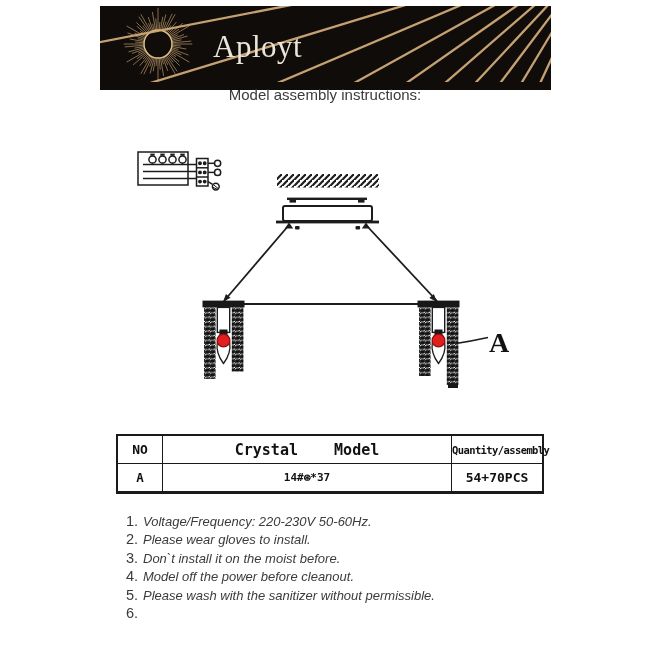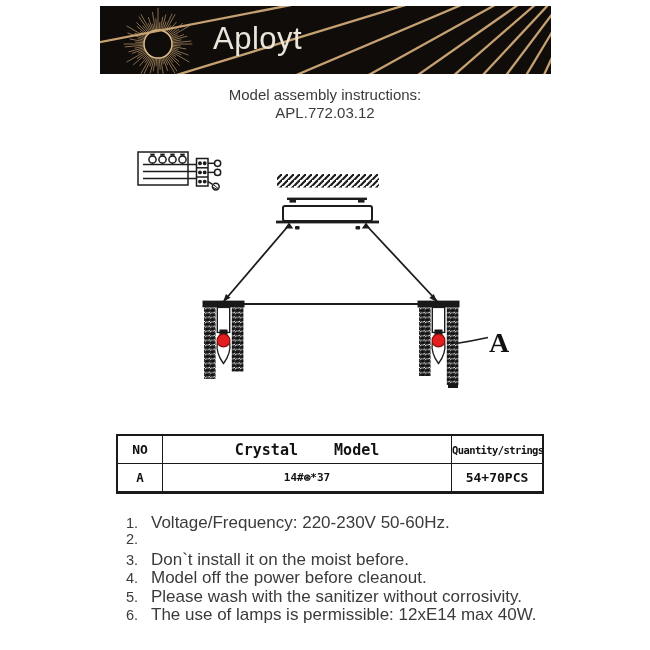--- a/index.html
+++ b/index.html
@@ -1,21 +1,21 @@
 <!DOCTYPE html>
 <html><head>
 <meta charset="utf-8">
 <style>
   html,body{margin:0;padding:0;background:#ffffff;}
   #page{position:relative;width:650px;height:650px;background:#ffffff;overflow:hidden;
         font-family:"Liberation Sans",sans-serif;}
 
   
-  #banner{position:absolute;left:100px;top:6px;width:451px;height:68px;
-          background:#0f0c09;overflow:hidden;}
+  #banner{position:absolute;left:100px;top:6px;width:451px;height:84px;
+          background:#0f0c09;overflow:hidden;font-family:Liberation Serif, serif;}
   #banner-art{position:absolute;left:0;top:0;}
   #brand-name{position:absolute;left:113px;top:50%;transform:translateY(-54%);
               color:#eae5da;font-size:31px;letter-spacing:0.5px;font-weight:normal;}
 
   
   #title-block{position:absolute;left:0;right:0;top:86px;text-align:center;color:#3b3b3b;}
   #title-line1{font-size:15px;}
   #title-line2{font-size:15px;margin-top:1px;}
 
   
@@ -36,21 +36,21 @@
   th.c-model{font-size:15px;white-space:pre;}
   th.c-qty{font-size:10.5px;letter-spacing:-0.6px;}
   td.c-no{font-size:12.5px;}
   td.c-model{text-align:left;padding-left:15px;font-size:11px;}
   td.c-qty{font-size:13px;margin-top:36px;}
 
   
   #instructions{position:absolute;left:126px;top:513px;color:#3b3b3b;}
   .ins-row{display:flex;align-items:baseline;height:18.4px;}
   .ins-num{width:17px;font-size:14.6px;}
-  .ins-text{margin-left:8px;font-size:17px;white-space:nowrap;}
+  .ins-text{font-size:13px;white-space:nowrap;font-style:italic;}
 </style>
 </head>
 <body>
 
 <div id="page">
 
   <div id="banner">
     <svg id="banner-art" width="451" height="76">
       <g id="sunburst">
           <line x1="72" y1="38" x2="91.95" y2="38" stroke="#cfa877" stroke-width="0.7" opacity="0.9" stroke-linecap="round"></line>
@@ -141,21 +141,20 @@
           <line x1="452.40323842203304" y1="-45.91955624024946" x2="7.721526899221601" y2="90.03328645582326" stroke="#cfa877" stroke-width="2.3" opacity="0.95" stroke-linecap="round"></line>
           <line x1="451.0105049103785" y1="-51.50550525429003" x2="-5.446135392785266" y2="37.22067759580338" stroke="#cfa877" stroke-width="2.3" opacity="0.95" stroke-linecap="round"></line>
           <line x1="450.209291604954" y1="-57.20643414887878" x2="-13.021243007707653" y2="-16.679013771217505" stroke="#cfa877" stroke-width="2.3" opacity="0.95" stroke-linecap="round"></line>
         </g>
     </svg>
     <div id="brand-name">Aployt</div>
   </div>
 
   <div id="title-block">
     <div id="title-line1">Model assembly instructions:</div>
-    <div id="title-line2">APL.772.03.12</div>
   </div>
 
   <svg id="drawing" width="470" height="295" viewBox="95 138 470 295">
     <defs>
       <pattern id="hatch" width="6" height="6" patternUnits="userSpaceOnUse">
         <path d="M-1,7 L7,-1" stroke="#1c1c1c" stroke-width="2.2"></path>
         <path d="M2,10 L10,2" stroke="#1c1c1c" stroke-width="2.2"></path>
       </pattern>
       <pattern id="beads" width="5" height="4.6" patternUnits="userSpaceOnUse">
         <ellipse cx="2.5" cy="2.3" rx="2.7" ry="2" fill="#141414"></ellipse>
@@ -260,49 +259,49 @@
 
     <path d="M456,343.5 Q472,341 488,337.5" fill="none" stroke="#1c1c1c" stroke-width="1.6"></path>
     <text x="489" y="352" font-size="28" font-weight="bold" fill="#111" font-family="'Liberation Serif',serif">A</text>
   </svg>
 
   <table id="parts-table">
     <tbody>
         <tr>
       <th class="c-no">NO</th>
       <th class="c-model">Crystal    Model</th>
-      <th class="c-qty">Quantity/strings</th>
+      <th class="c-qty">Quantity/assembly</th>
     </tr>
     <tr>
       <td class="c-no">A</td>
       <td class="c-model">14#⊛*37</td>
       <td class="c-qty">54+70PCS</td>
     </tr>
   </tbody>
     </table>
 
   <div id="instructions">
     <div class="ins-row">
       <span class="ins-num">1.</span>
       <span class="ins-text">Voltage/Frequency: 220-230V 50-60Hz.</span>
     </div>
     <div class="ins-row">
       <span class="ins-num">2.</span>
+      <span class="ins-text">Please wear gloves to install.</span>
     </div>
     <div class="ins-row">
       <span class="ins-num">3.</span>
       <span class="ins-text">Don`t install it on the moist before.</span>
     </div>
     <div class="ins-row">
       <span class="ins-num">4.</span>
       <span class="ins-text">Model off the power before cleanout.</span>
     </div>
     <div class="ins-row">
       <span class="ins-num">5.</span>
-      <span class="ins-text">Please wash with the sanitizer without corrosivity.</span>
+      <span class="ins-text">Please wash with the sanitizer without permissible.</span>
     </div>
     <div class="ins-row">
       <span class="ins-num">6.</span>
-      <span class="ins-text">The use of lamps is permissible: 12xE14 max 40W.</span>
     </div>
   </div>
 
 </div>
 
 </body></html>

